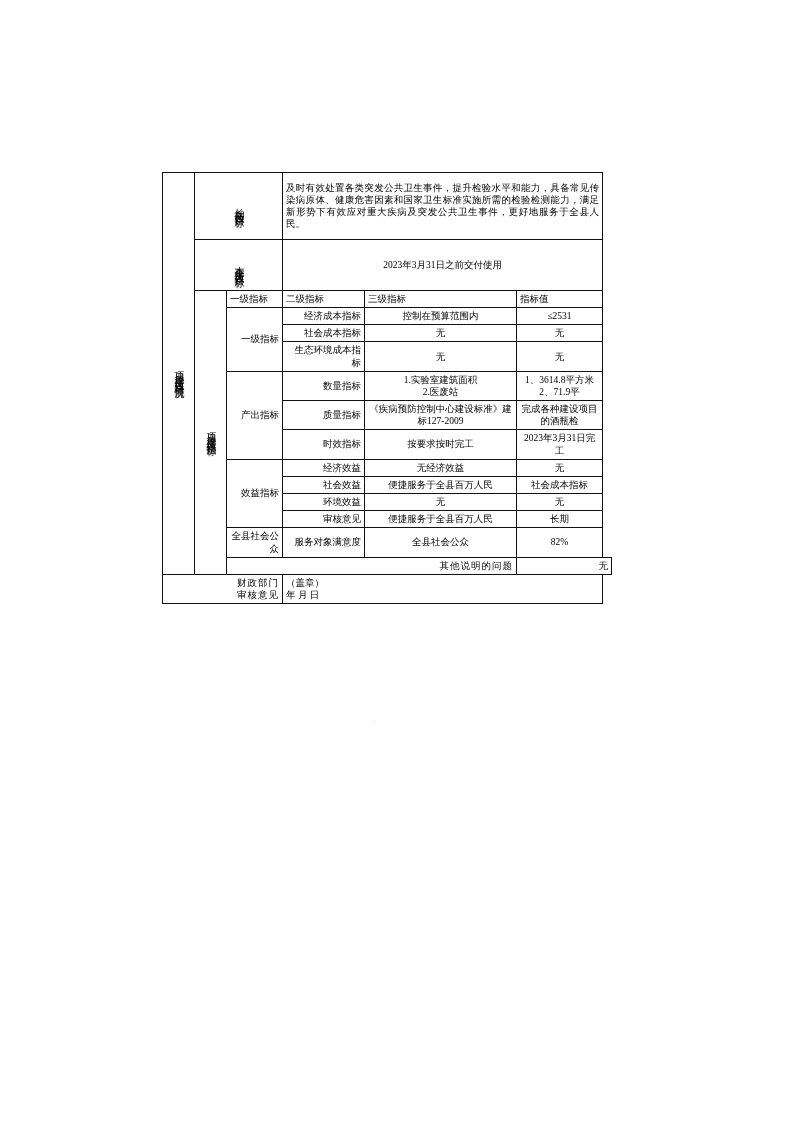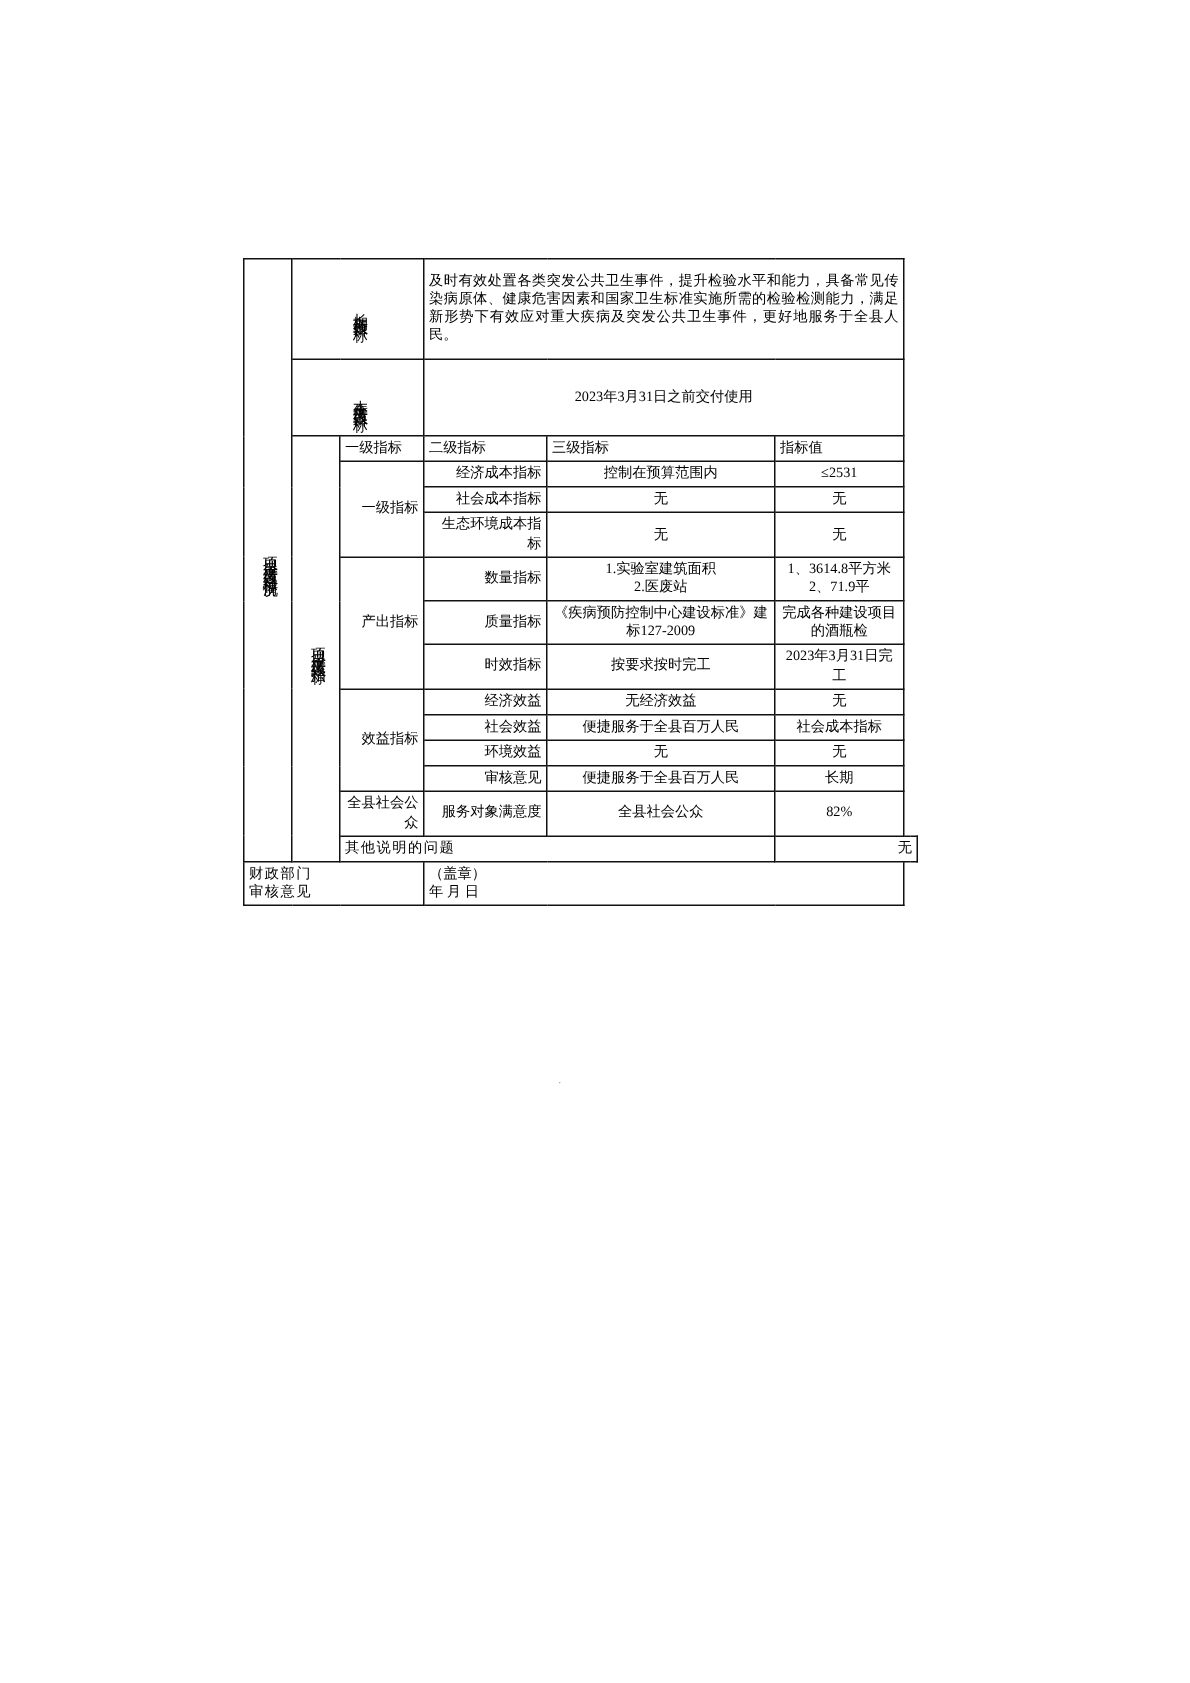--- a/index.html
+++ b/index.html
@@ -61,21 +61,21 @@
     text-align: justify;
     text-justify: inter-ideograph;
     line-height: 1.5;
     font-size: 9.6px;
     padding: 3px 4px;
   }
   .hdr { text-align: left; font-size: 9.5px; }
   .cell-sm { font-size: 9px; }
   .big-pad { padding: 14px 4px; }
   .note-label {
-    text-align: left;
+    text-align: right;
     font-size: 10.5px;
     letter-spacing: 1px;
   }
   .seal-box {
     text-align: left;
     font-size: 10px;
     line-height: 2.1;
   }
   .dot {
     position: absolute;

